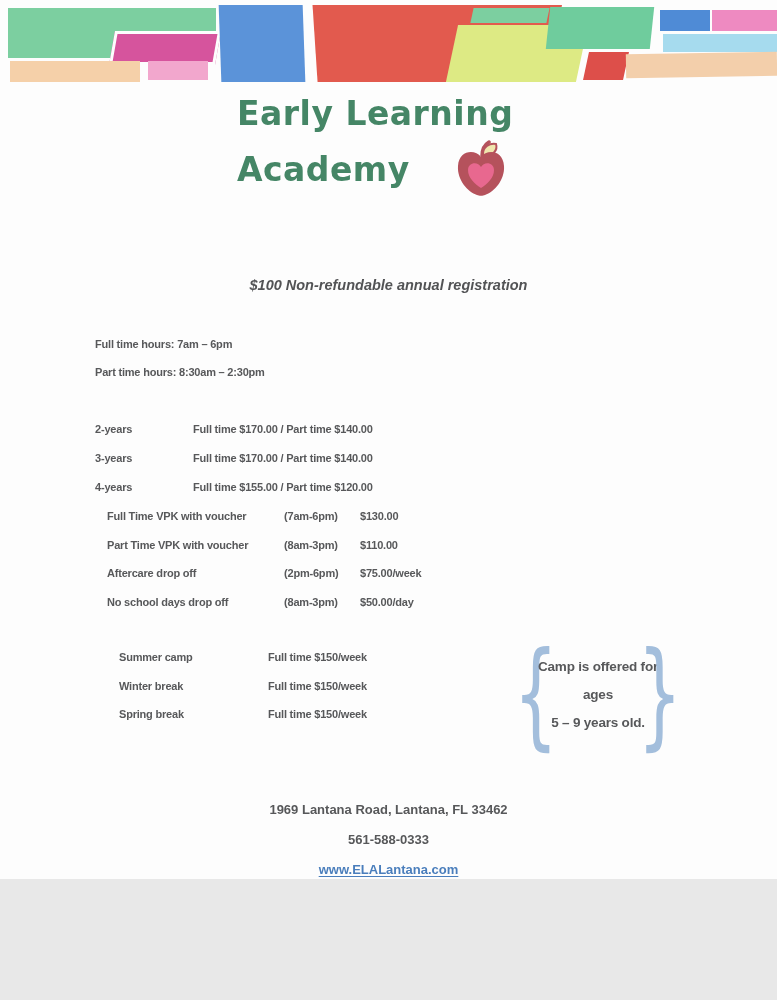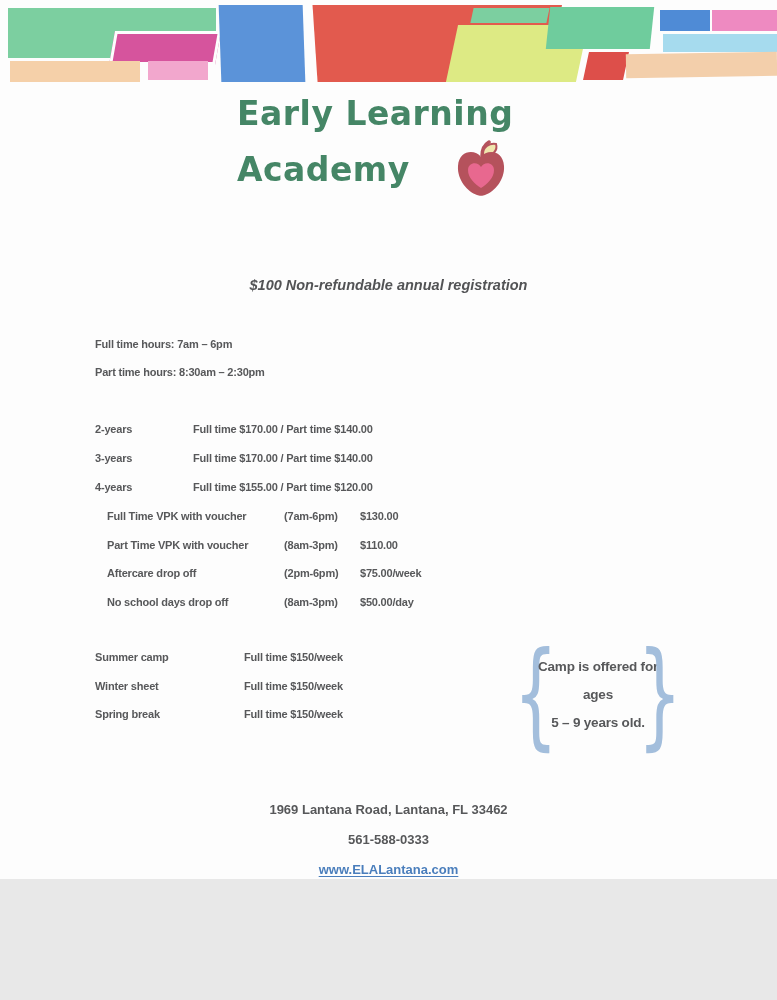--- a/index.html
+++ b/index.html
@@ -53,21 +53,21 @@
   .hours{position:absolute;left:95px;top:330px;}
   .hours .line{height:28px;display:flex;align-items:center;}
 
   .rates{position:absolute;left:95px;top:415px;}
   .rates .row{height:28.8px;display:flex;align-items:center;}
   .age-label{display:inline-block;width:98px;}
   .prog-label{display:inline-block;width:177px;margin-left:12px;}
   .prog-sched{display:inline-block;width:76px;}
 
   .camps{position:absolute;left:95px;top:643px;}
-  .camps .row{height:28.6px;display:flex;align-items:center;}
+  .camps .row{height:28.6px;display:flex;align-items:center;margin-left:24px;}
   .camp-label{display:inline-block;width:149px;}
 
   
   .callout{position:absolute;left:512px;top:638px;width:172px;height:114px;}
   .callout-text{
     position:absolute;left:16px;right:16px;top:50%;transform:translateY(-50%);
     text-align:center;font-size:13.5px;line-height:28px;letter-spacing:-0.2px;
   }
   .brace{
     position:absolute;top:50%;
@@ -159,21 +159,21 @@
       <span>$50.00/day</span>
     </div>
   </div>
 
   <div class="camps bodytext">
     <div class="row">
       <span class="camp-label">Summer camp</span>
       <span>Full time $150/week</span>
     </div>
     <div class="row">
-      <span class="camp-label">Winter sheet</span>
+      <span class="camp-label">Winter break</span>
       <span>Full time $150/week</span>
     </div>
     <div class="row">
       <span class="camp-label">Spring break</span>
       <span>Full time $150/week</span>
     </div>
   </div>
 
   <div class="callout">
     <span class="brace brace-left">{</span>

